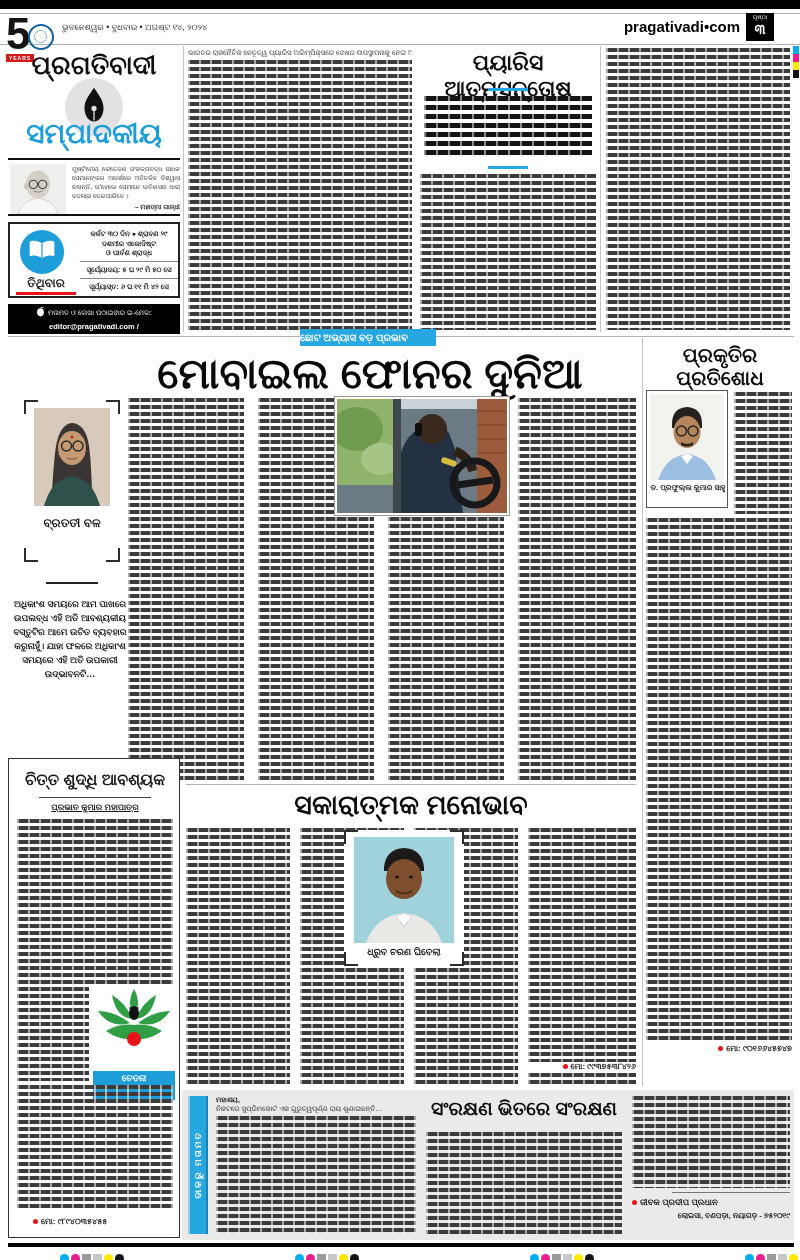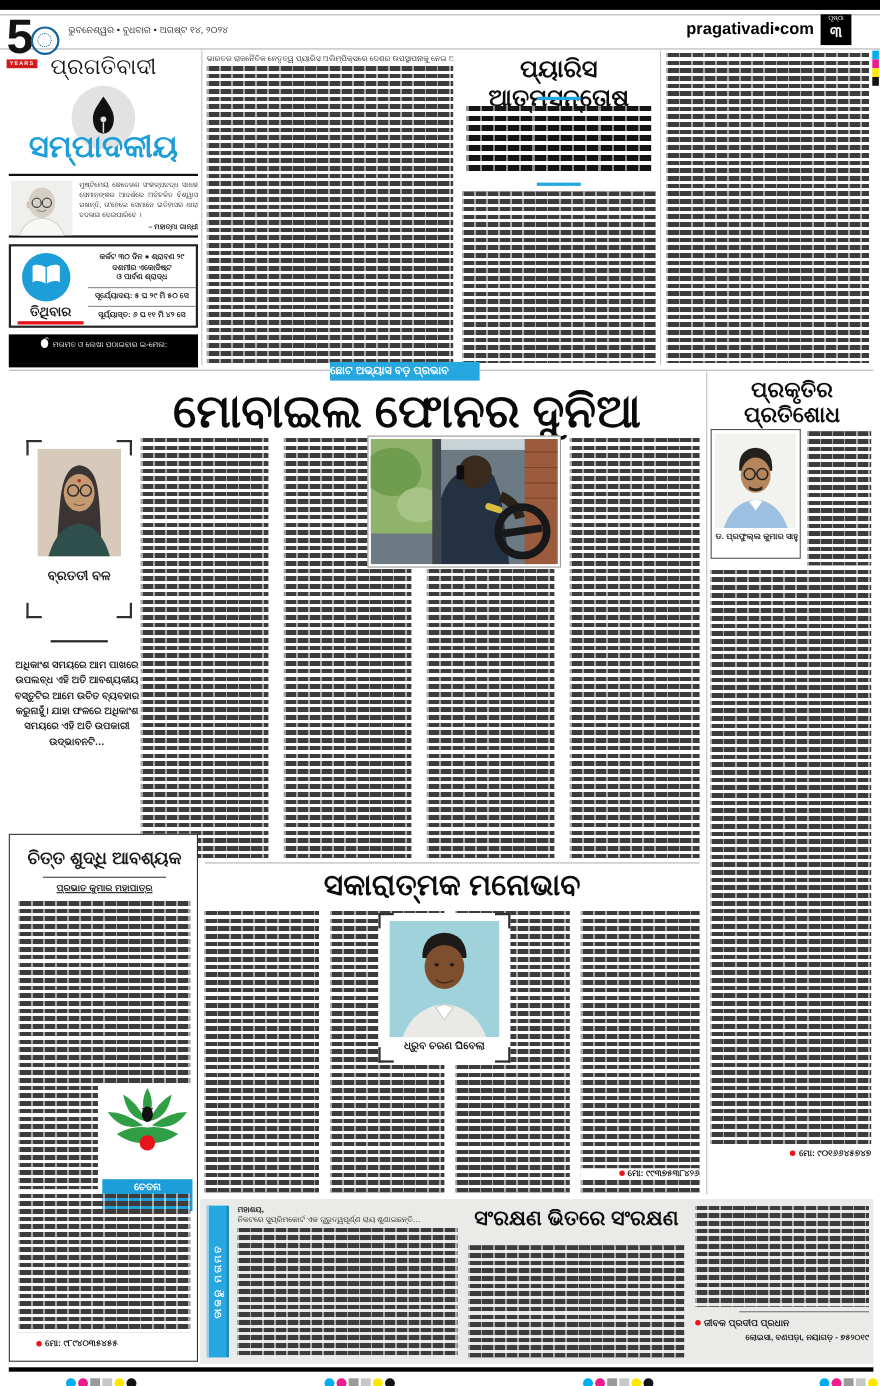--- a/index.html
+++ b/index.html
@@ -52,21 +52,21 @@
   <div style="font-size:14px;font-weight:bold;line-height:16px">୩</div>
 </div>
 
 <div class="abs" style="left:793px;top:46px;width:6px;height:34px">
   <div style="height:8px;background:#00aeef"></div>
   <div style="height:8px;background:#ec1c8d"></div>
   <div style="height:8px;background:#ffe800"></div>
   <div style="height:8px;background:#141414"></div>
 </div>
 
-<div class="abs center" style="left:8px;top:50px;width:172px;font-size:20px;font-weight:400;color:#101010">ପ୍ରଗତିବାଦୀ</div>
+<div class="abs center" style="left:8px;top:50px;width:172px;font-size:26px;font-weight:700;color:#101010">ପ୍ରଗତିବାଦୀ</div>
 
 <div class="abs" style="left:65px;top:78px;width:58px;height:58px;border-radius:50%;background:#e2e2e2;display:flex;align-items:center;justify-content:center">
   <span>
     <svg width="26" height="36" viewBox="0 0 30 40">
       <path d="M15 0 C21 9 26 15 26 23 C26 33 21 39 15 39 C9 39 4 33 4 23 C4 15 9 9 15 0 Z" fill="#111"></path>
       <circle cx="15" cy="24" r="3" fill="#e2e2e2"></circle>
       <line x1="15" y1="27" x2="15" y2="38" stroke="#e2e2e2" stroke-width="1.5"></line>
     </svg>
   </span>
 </div>
@@ -113,20 +113,21 @@
 
 <div class="abs" style="left:8px;top:304px;width:172px;height:30px;background:#000;color:#fff;text-align:center;padding-top:2px">
   <div style="font-size:7px;line-height:12px">
     <span style="display:inline-block;vertical-align:middle;margin-right:3px">
       <svg width="9" height="11" viewBox="0 0 12 14">
           <ellipse cx="6" cy="8" rx="4.5" ry="5.5" fill="#fff"></ellipse>
           <path d="M6 2 Q10 0 11 3" stroke="#fff" fill="none"></path>
         </svg>
     </span><span>ମତାମତ ଓ ଲେଖା ପଠାଇବାର ଇ-ମେଲ:</span>
   </div>
+  <div class="bold" style="font-size:7.5px;line-height:12px">editor@pragativadi.com / Feature@pragativadi.com</div>
 </div>
 
 <div class="abs vl" style="left:183px;top:46px;height:286px"></div>
 <div class="abs vl" style="left:600px;top:46px;height:286px"></div>
 
 <div class="abs" style="left:188px;top:49px;width:224px;height:9px;font-size:7px;overflow:hidden;white-space:nowrap">ଭାରତର ରାଜନୈତିକ ନେତୃତ୍ୱ ପ୍ୟାରିସ ଅଲିମ୍ପିକ୍ସରେ ଦେଶର ଉପସ୍ଥାପନାକୁ ନେଇ ଆଗ୍ରହୀ…</div>
 <div class="abs tx" style="left:188px;top:60px;width:224px;height:270px"></div>
 
 <div class="abs center" style="left:420px;top:50px;width:176px;font-size:22px;font-weight:800;color:#0d0d0d">ପ୍ୟାରିସ ଆତ୍ମସନ୍ତୋଷ</div>
 <div class="abs" style="left:488px;top:88px;width:40px;height:3px;background:#27a7e0"></div>

